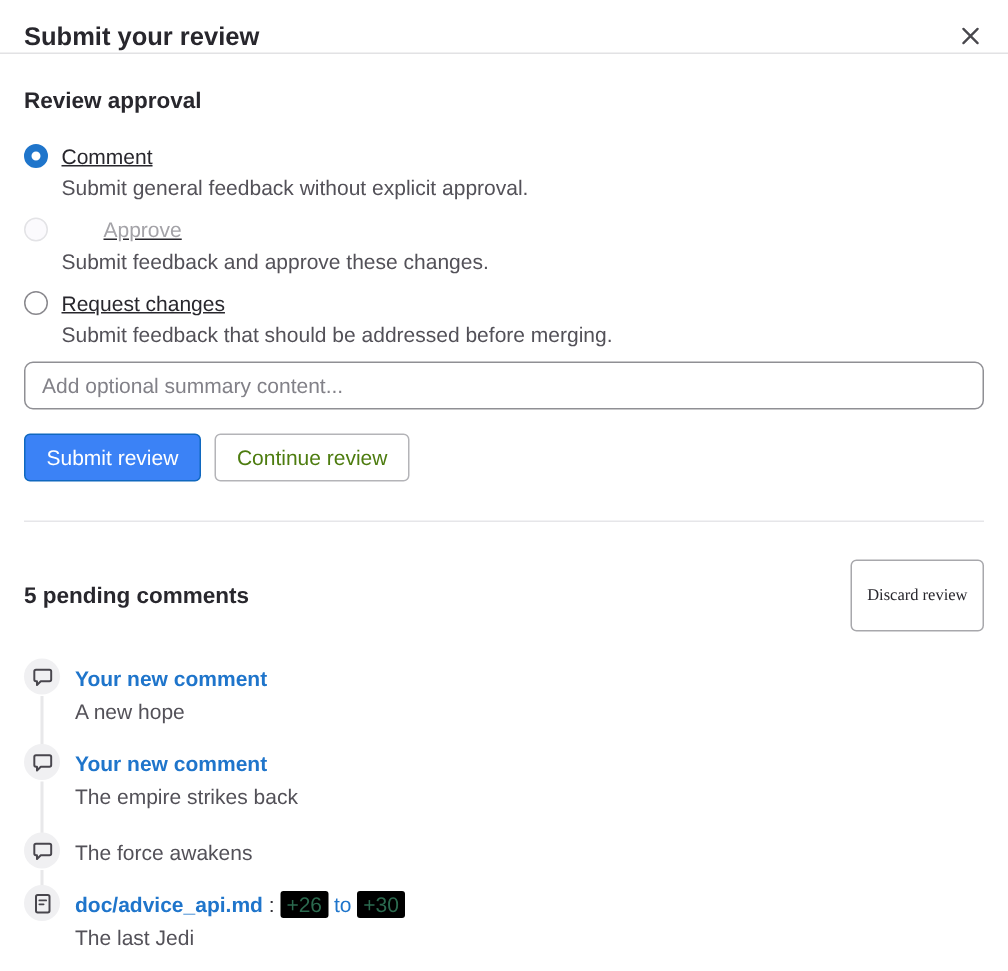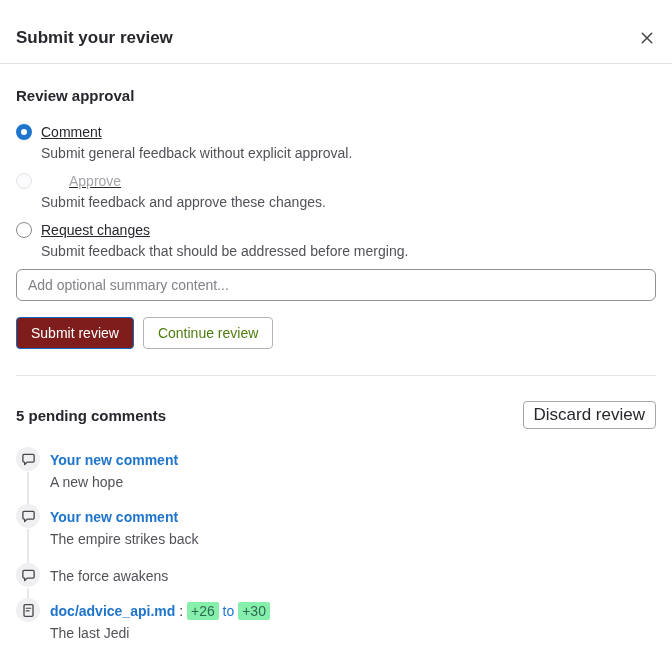--- a/index.html
+++ b/index.html
@@ -4,22 +4,22 @@
 <style>
   * { box-sizing: border-box; }
   html,body { margin:0; padding:0; }
   body {
     width:672px; height:647px; background:#ffffff; overflow:hidden;
     font-family:"Liberation Sans", sans-serif; font-size:14px; color:#28272d;
     position:relative;
   }
   
   .dialog-header {
-    height:52px; padding:0 16px; display:flex; align-items:center;
-    justify-content:space-between; border-bottom:1px solid #e2e2e4;margin-top:12px;
+    height:36px; padding:0 16px; display:flex; align-items:flex-end;
+    justify-content:space-between; border-bottom:1px solid #e2e2e4;
   }
   .dialog-title { font-size:17px; font-weight:700; color:#28272d; }
   .close-btn {
     background:none; border:none; padding:2px; cursor:pointer; line-height:0;
     margin-right:-2px;
   }
   
   .dialog-body { padding:0 16px; }
   .section-heading { font-size:15px; font-weight:700; color:#28272d; margin:0; }
   .approval-heading { margin-top:23px; margin-bottom:18px; }
@@ -41,52 +41,52 @@
     border:1px solid #8f8f94; border-radius:6px; font-size:14px;
     font-family:"Liberation Sans", sans-serif; color:#28272d; outline:none;
   }
   .summary-input::placeholder { color:#828188; }
 
   .actions-row { display:flex; gap:9px; margin-top:16px; }
   .btn {
     font-family:"Liberation Sans", sans-serif; font-size:14px; line-height:16px;
     border-radius:4px; padding:7px 14px; cursor:pointer;
   }
-  .btn-primary { background:#7f1d1d; border:1px solid #1068bf; color:#ffffff; }
+  .btn-primary { background:#3b82f6; border:1px solid #1068bf; color:#ffffff; }
   .btn-secondary { background:#ffffff; border:1px solid #b4b4b8; color:#4d7c0f; }
 
   .divider { border:none; border-top:1px solid #e6e6e9; margin:26px 0 0 0; }
 
   .pending-header {
     display:flex; align-items:center; justify-content:space-between; margin-top:25px;
   }
   .btn-small {
     background:#fff; border:1px solid #a8a8ac; border-radius:4px;
-    font-size:17px; padding:3px 10px; color:#28272d; cursor:pointer;
-    font-family:Liberation Sans, sans-serif;
+    font-size:11px; padding:17px 10px; color:#28272d; cursor:pointer;
+    font-family:Liberation Serif, serif;
   }
 
   
   .comments-list { margin-top:21px; }
   .comment-item { position:relative; padding-left:34px; padding-bottom:15px; }
   .comment-item::before {
     content:""; position:absolute; left:11px; top:22px; bottom:-3px;
     width:2px; background:#e8e8ea;
   }
   .comment-item:last-child::before { display:none; }
   .icon-circle {
     position:absolute; left:0; top:-3px; width:24px; height:24px; border-radius:50%;
     background:#f0f0f2; display:flex; align-items:center; justify-content:center;
   }
   .item-title-line { line-height:20px; }
   .item-link { color:#1f75cb; font-weight:700; text-decoration:none; cursor:pointer; }
   .item-desc { color:#535158; line-height:20px; margin-top:2px; }
   .sep-colon { color:#333238; }
   .line-badge {
-    background:#86efac; color:#2b6a4f; border-radius:2px; padding:0 4px;
+    background:#000000; color:#2b6a4f; border-radius:2px; padding:0 4px;
     display:inline-block; line-height:18px;
   }
   .to-word { color:#1f75cb; }
 </style>
 </head>
 <body>
 
 <div class="dialog">
 
   <div class="dialog-header">

